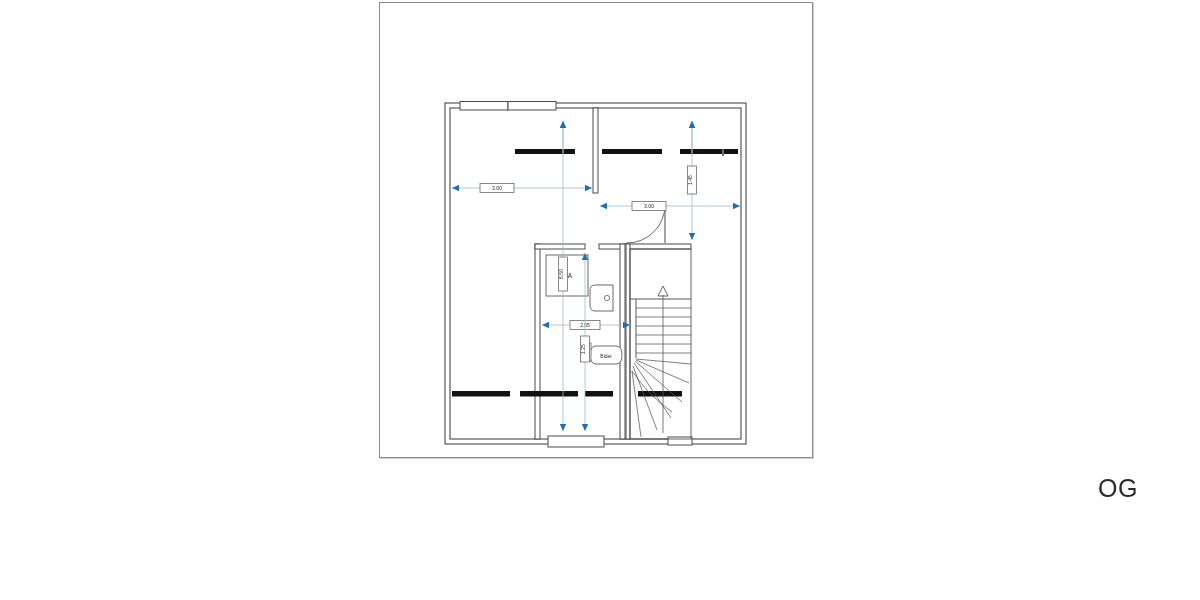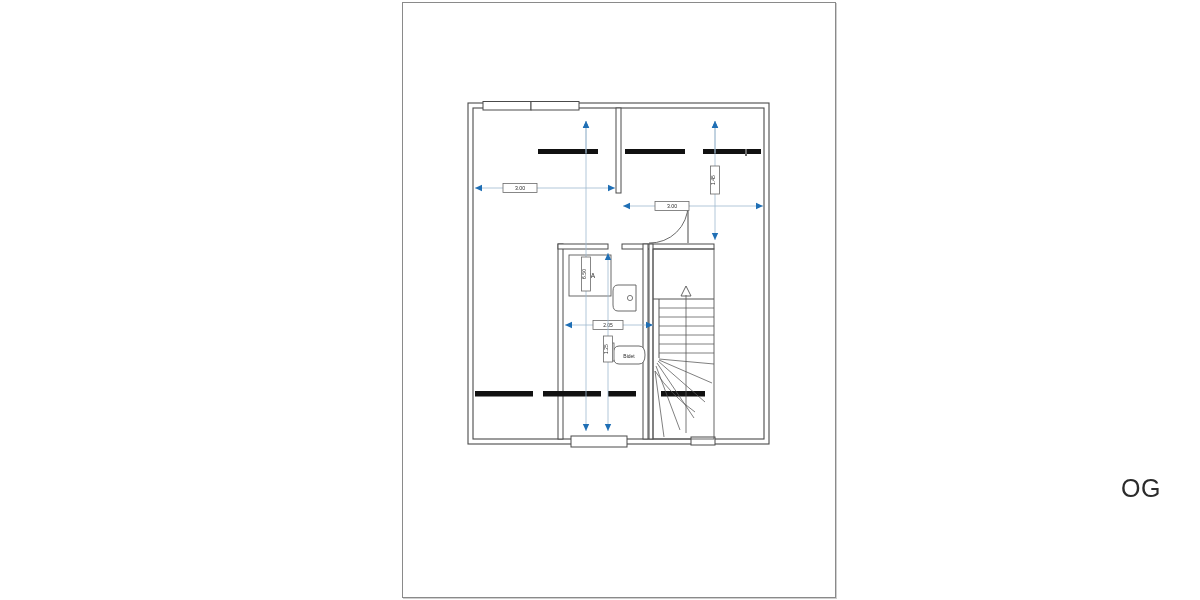--- a/index.html
+++ b/index.html
@@ -12,24 +12,24 @@
     font-family: "Liberation Sans", sans-serif;
   }
   #stage {
     position: relative;
     width: 1200px;
     height: 600px;
     background: #ffffff;
   }
   #sheet {
     position: absolute;
-    left: 402px;
+    left: 379px;
     top: 2px;
     width: 434px;
-    height: 596px;
+    height: 456px;
     background: #ffffff;
     border: 1px solid #8a8a8a;
     box-sizing: border-box;
     box-shadow: 1px 1px 0 #cfcfcf;
   }
   #floorplan-svg {
     position: absolute;
     left: 0;
     top: 0;
   }

